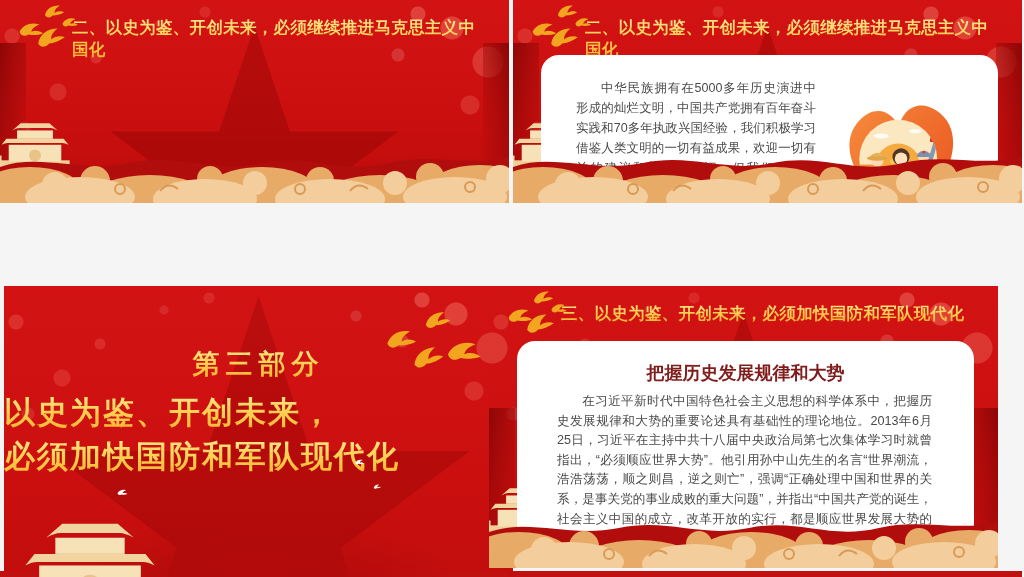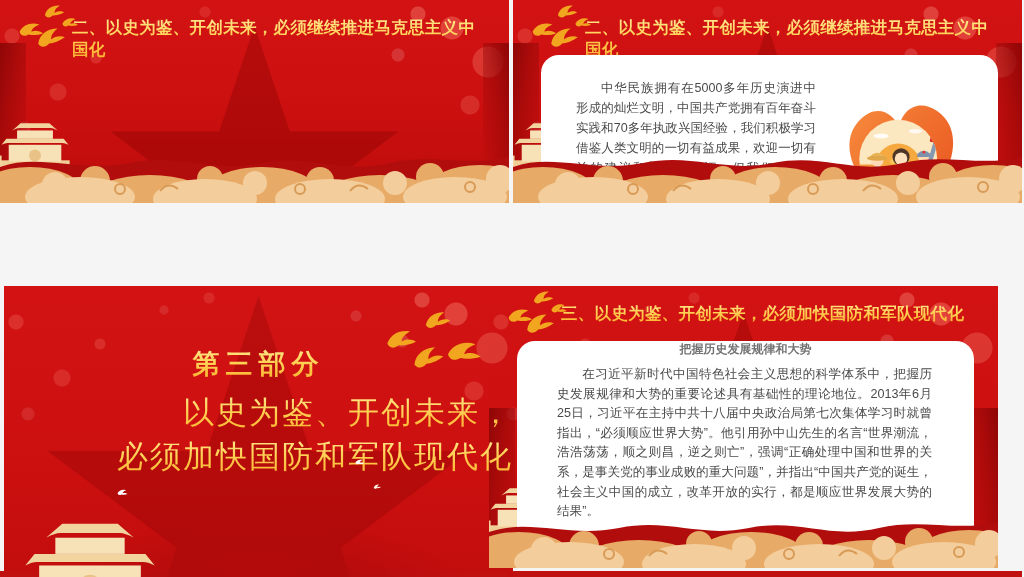--- a/index.html
+++ b/index.html
@@ -45,36 +45,36 @@
   .gold-text{background:linear-gradient(180deg,#ffea93 0%,#ffd052 48%,#fdaf2c 100%);
              -webkit-background-clip:text;background-clip:text;color:transparent}
 
   .card{position:absolute;left:28px;right:24px;top:55px;bottom:21px;background:#ffffff;
         border-radius:18px;z-index:3;overflow:hidden}
   .para{color:#4a4a4a;text-align:justify;text-indent:2em;font-size:12.6px;line-height:19.6px}
   .card-a .para{padding:40px 40px 0 36px}
   .card-b .text{position:absolute;left:35px;top:23px;width:240px}
   .card-b .para{font-size:12.5px;line-height:20px}
   .illus{position:absolute;right:20px;top:24px;width:152px;height:152px;z-index:4}
-  .card-d .heading{text-align:center;font-size:12px;font-weight:700;color:#737373}
+  .card-d .heading{margin-top:20px;text-align:center;font-size:18px;font-weight:700;color:#7f1d1d}
   .card-d .para{padding:7px 42px 0 40px}
 
   .clouds{position:absolute;left:0;bottom:0;width:509px;height:70px;z-index:5}
   .fan{position:absolute;left:50%;bottom:-30px;transform:translateX(-50%);width:660px;height:230px;z-index:1;
        background:radial-gradient(55% 100% at 50% 100%,#9c0707 0%,#b30b0b 40%,rgba(179,11,11,0) 70%)}
   .curtain-l{position:absolute;left:0;bottom:30px;width:26px;height:130px;z-index:2;
              background:linear-gradient(100deg,#8f0606 0%,rgba(143,6,6,.55) 40%,rgba(143,6,6,0) 100%)}
   .curtain-r{position:absolute;right:0;bottom:30px;width:26px;height:130px;z-index:2;
              background:linear-gradient(-100deg,#8f0606 0%,rgba(143,6,6,.55) 40%,rgba(143,6,6,0) 100%)}
   .tam-small{position:absolute;left:-8px;bottom:32px;width:86px;height:56px;z-index:2}
   .tam-big{position:absolute;left:2px;bottom:26px;width:168px;height:104px;z-index:4}
 
   .cover-part{position:absolute;top:60px;width:100%;text-align:center;font-size:27px;font-weight:800;
               letter-spacing:6px;z-index:3}
-  .cover-line{position:absolute;width:100%;text-align:right;font-size:31px;font-weight:400;
+  .cover-line{position:absolute;width:100%;text-align:left;font-size:31px;font-weight:700;
               letter-spacing:2px;z-index:3}
   .cover-line.l1{top:106px}
   .cover-line.l2{top:150px}
 </style>
 </head>
 <body>
 
 <svg width="0" height="0" style="position:absolute" aria-hidden="true">
   <defs>
     <linearGradient id="og" x1="0" y1="0" x2="1" y2="1">

